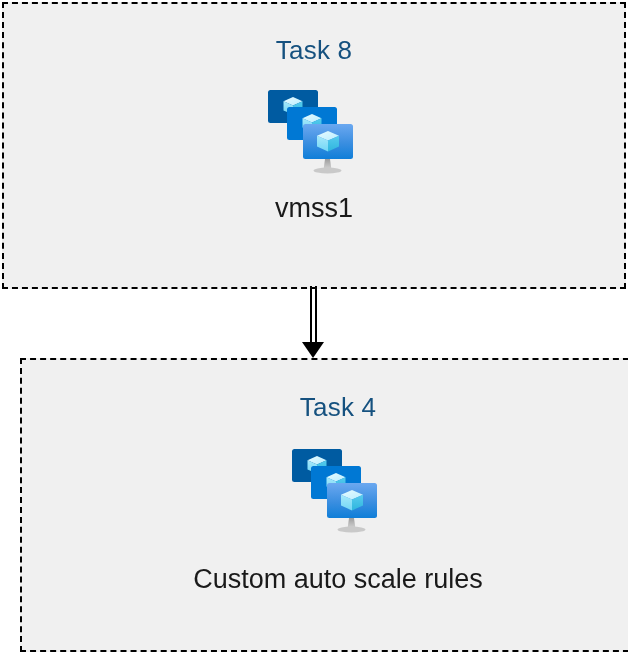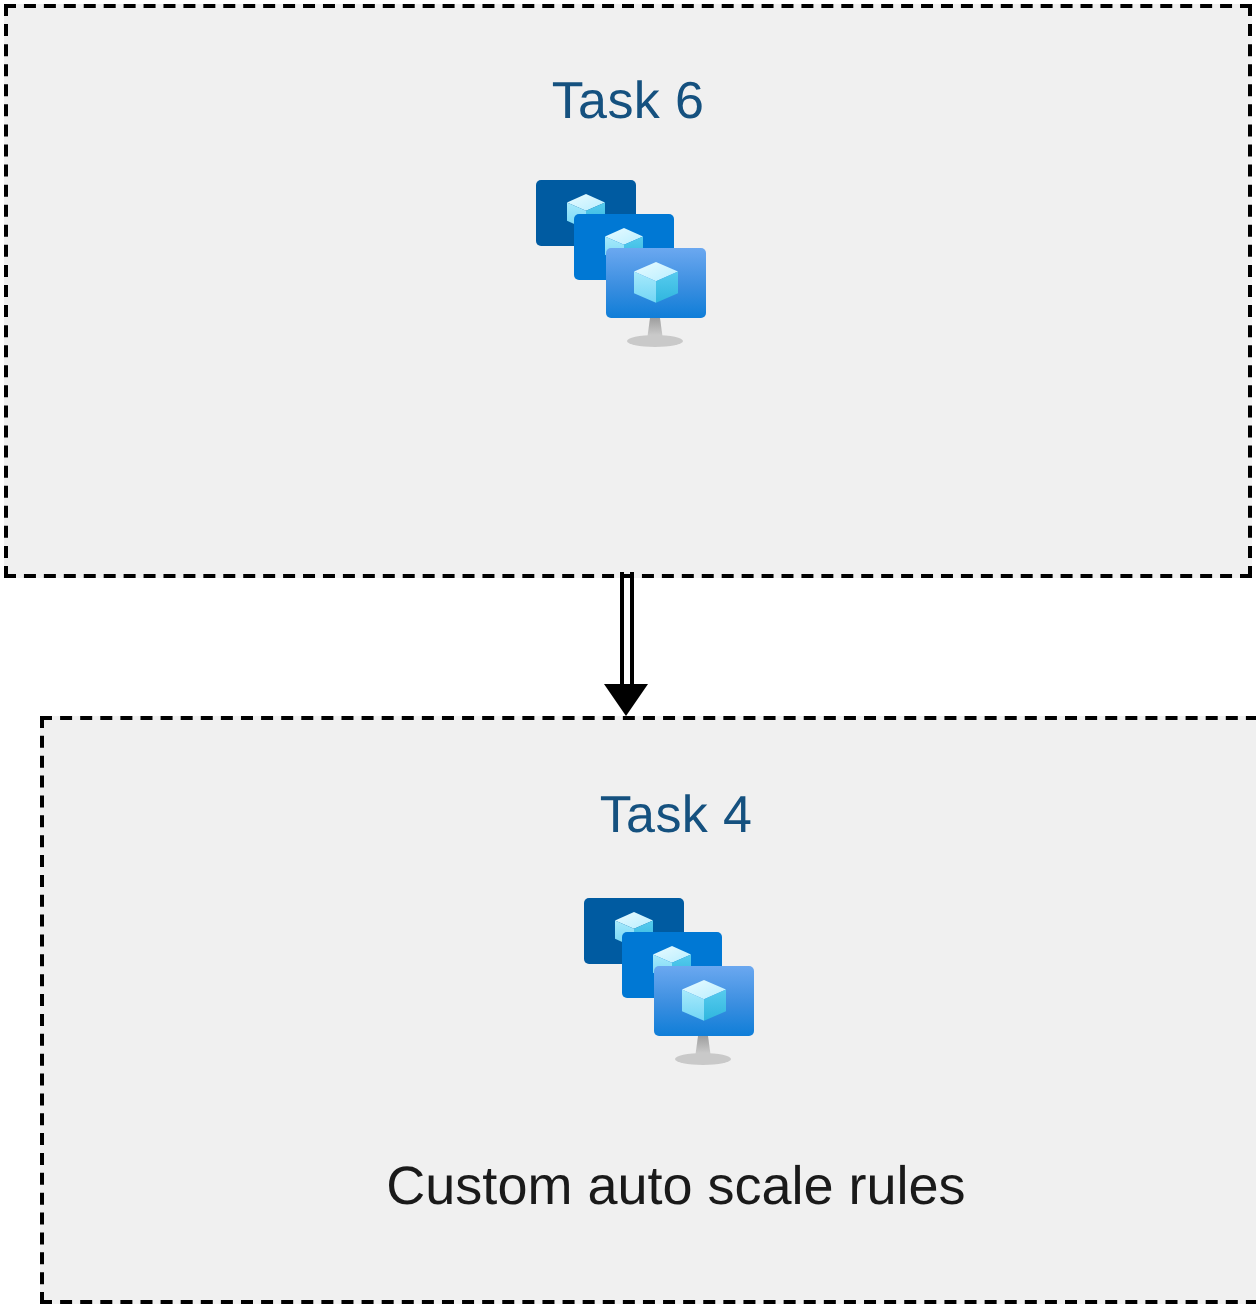--- a/index.html
+++ b/index.html
@@ -58,21 +58,21 @@
 
   .caption-block {
     text-align: center;
     color: #1a1a1a;
     font-size: 27px;
     font-weight: 400;
     line-height: 1.22;
     white-space: nowrap;
   }
   #box-task3 .caption-block { margin-top: 14px; }
-  #box-task4 .caption-block { margin-top: 40px; }
+  #box-task4 .caption-block { margin-top: 26px; }
 
   
   .vmss-icon {
     display: block;
   }
   #box-task3 .vmss-icon { margin-top: 23px; }
   #box-task4 .vmss-icon { margin-top: 25px; }
 
   
   #connector {
@@ -83,21 +83,21 @@
     height: 74px;
   }
 </style>
 </head>
 <body>
 
 <div id="canvas">
 
   <div class="task-box" id="box-task3">
 
-    <div class="task-title">Task 6</div>
+    <div class="task-title">Task 8</div>
 
     <svg class="vmss-icon" width="96" height="92" viewBox="0 0 96 92">
       <defs>
         <linearGradient id="frontPanel3" x1="0" y1="0" x2="0" y2="1">
           <stop offset="0" stop-color="#6BA8F0"></stop>
           <stop offset="0.55" stop-color="#3A8EE0"></stop>
           <stop offset="1" stop-color="#0F7ED8"></stop>
         </linearGradient>
         <linearGradient id="stand3" x1="0" y1="0" x2="0" y2="1">
           <stop offset="0" stop-color="#9E9E9E"></stop>
@@ -136,20 +136,21 @@
 
       <rect x="37" y="38" width="50" height="35" rx="2.5" fill="url(#frontPanel3)"></rect>
       <g>
         <path d="M62 45 L73 49.8 L62 54.6 L51 49.8 Z" fill="url(#cubeTopA3)"></path>
         <path d="M51 49.8 L62 54.6 L62 65.4 L51 60.6 Z" fill="url(#cubeLeftA3)"></path>
         <path d="M73 49.8 L73 60.6 L62 65.4 L62 54.6 Z" fill="url(#cubeRightA3)"></path>
       </g>
     </svg>
 
     <div class="caption-block">
+      <div>vmss1</div>
     </div>
   </div>
 
   <svg id="connector" viewBox="0 0 36 74">
 
     <rect x="15" y="0" width="2" height="58" fill="#000000"></rect>
     <rect x="20" y="0" width="2" height="58" fill="#000000"></rect>
 
     <path d="M7 56 L29 56 L18 72 Z" fill="#000000"></path>
   </svg>

